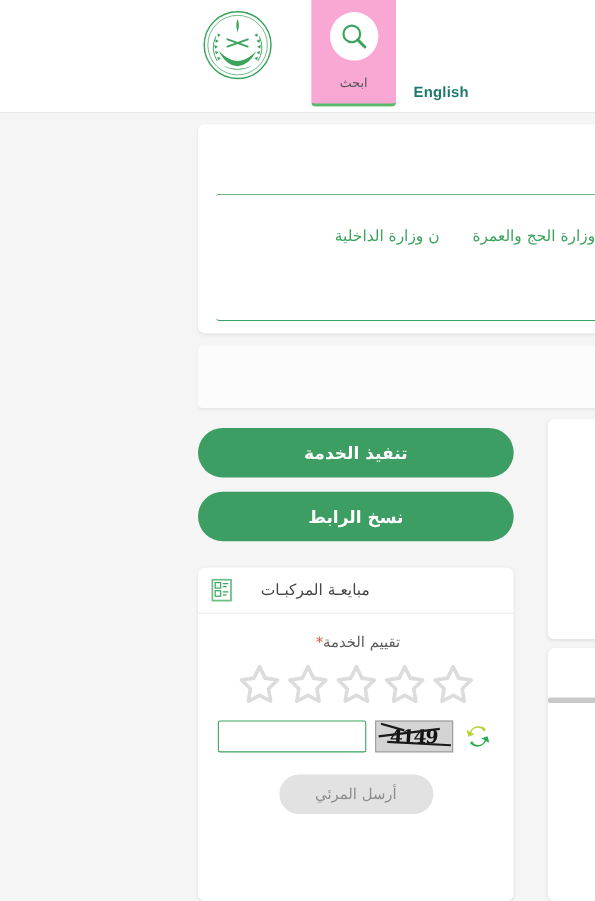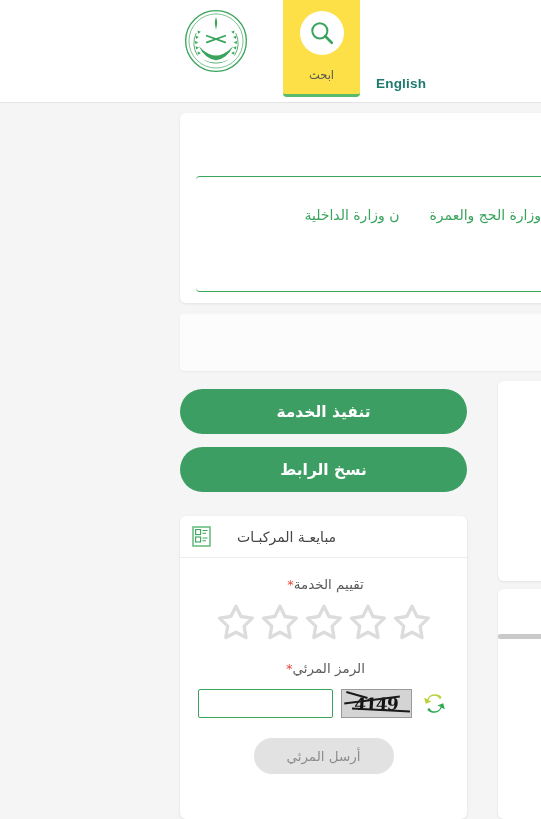--- a/index.html
+++ b/index.html
@@ -37,21 +37,21 @@
     height: 66px;
   }
   .emblem svg { display: block; width: 66px; height: 66px; }
 
   .search-tab {
     position: absolute;
     left: 283px;
     top: 0;
     width: 77px;
     height: 97px;
-    background: #fde047;
+    background: #f9a8d4;
     border-bottom: 3px solid #57bb6a;
     border-radius: 0 0 4px 4px;
     display: flex;
     flex-direction: column;
     align-items: center;
     justify-content: flex-start;
     padding-top: 11px;
     cursor: pointer;
   }
   .search-circle {
@@ -399,23 +399,20 @@
         <path d="M12 2.5l3 6.2 6.8 1-4.9 4.8 1.1 6.8L12 18.1 5.9 21.3 7 14.5 2.1 9.7l6.8-1z" fill="none" stroke="#dcdcdc" stroke-width="2" stroke-linejoin="round"></path>
       </svg>
       <svg class="star" viewBox="0 0 24 24">
         <path d="M12 2.5l3 6.2 6.8 1-4.9 4.8 1.1 6.8L12 18.1 5.9 21.3 7 14.5 2.1 9.7l6.8-1z" fill="none" stroke="#dcdcdc" stroke-width="2" stroke-linejoin="round"></path>
       </svg>
       <svg class="star" viewBox="0 0 24 24">
         <path d="M12 2.5l3 6.2 6.8 1-4.9 4.8 1.1 6.8L12 18.1 5.9 21.3 7 14.5 2.1 9.7l6.8-1z" fill="none" stroke="#dcdcdc" stroke-width="2" stroke-linejoin="round"></path>
       </svg>
     </div>
 
-    <div class="field-label">
-      <span>الرمز المرئي</span><span class="req-star">*</span>
-    </div>
 
     <div class="captcha-row">
       <button class="refresh-btn">
         <svg viewBox="0 0 28 26" xmlns="http://www.w3.org/2000/svg">
           <path d="M21.5 6.5 A9 9 0 0 0 6.5 8.5 L3.2 7.0 L5.0 13.2 L11.0 11.0 L7.6 9.6 A6.4 6.4 0 0 1 19.6 8.6 Z" fill="#b5d334"></path>
           <path d="M6.5 19.5 A9 9 0 0 0 21.5 17.5 L24.8 19.0 L23.0 12.8 L17.0 15.0 L20.4 16.4 A6.4 6.4 0 0 1 8.4 17.4 Z" fill="#2eaa52"></path>
         </svg>
       </button>
 
       <div class="captcha-img">

